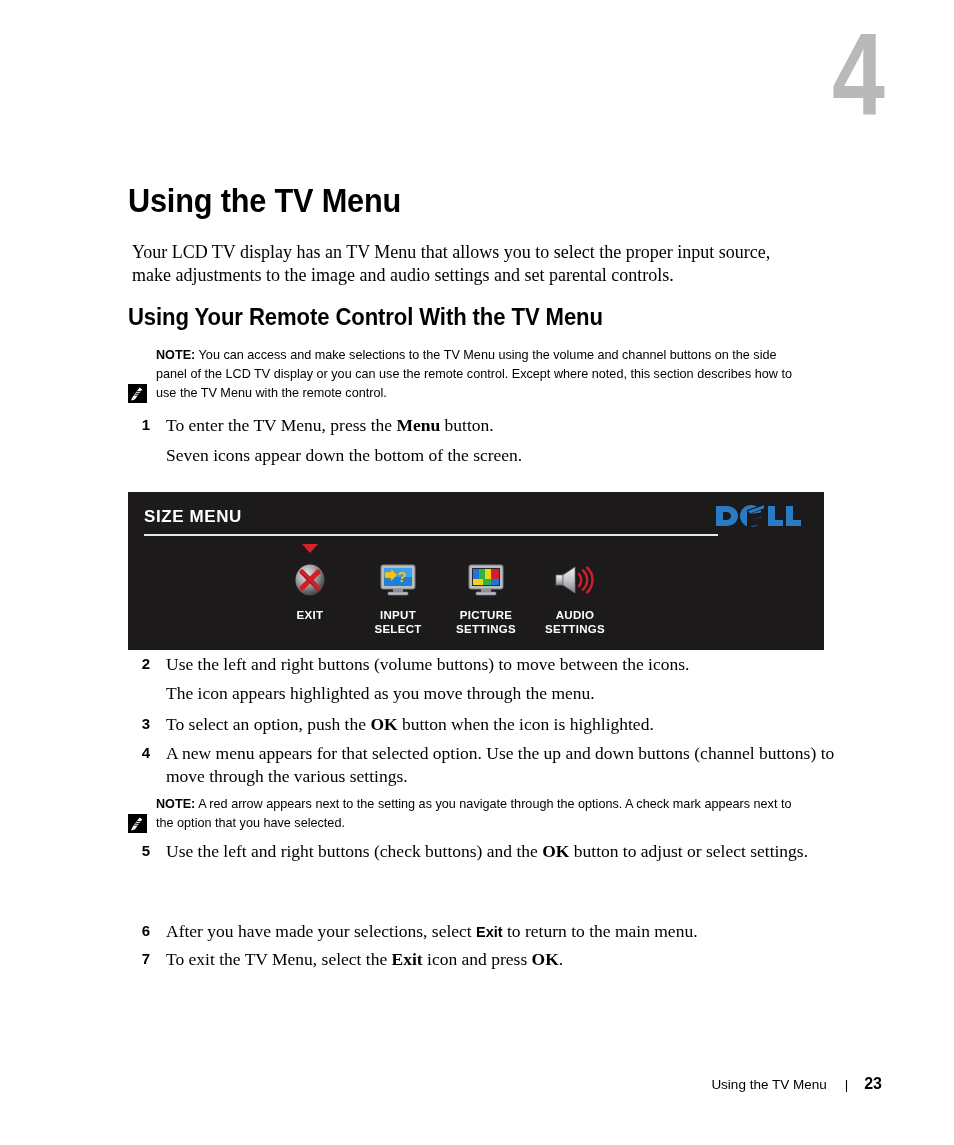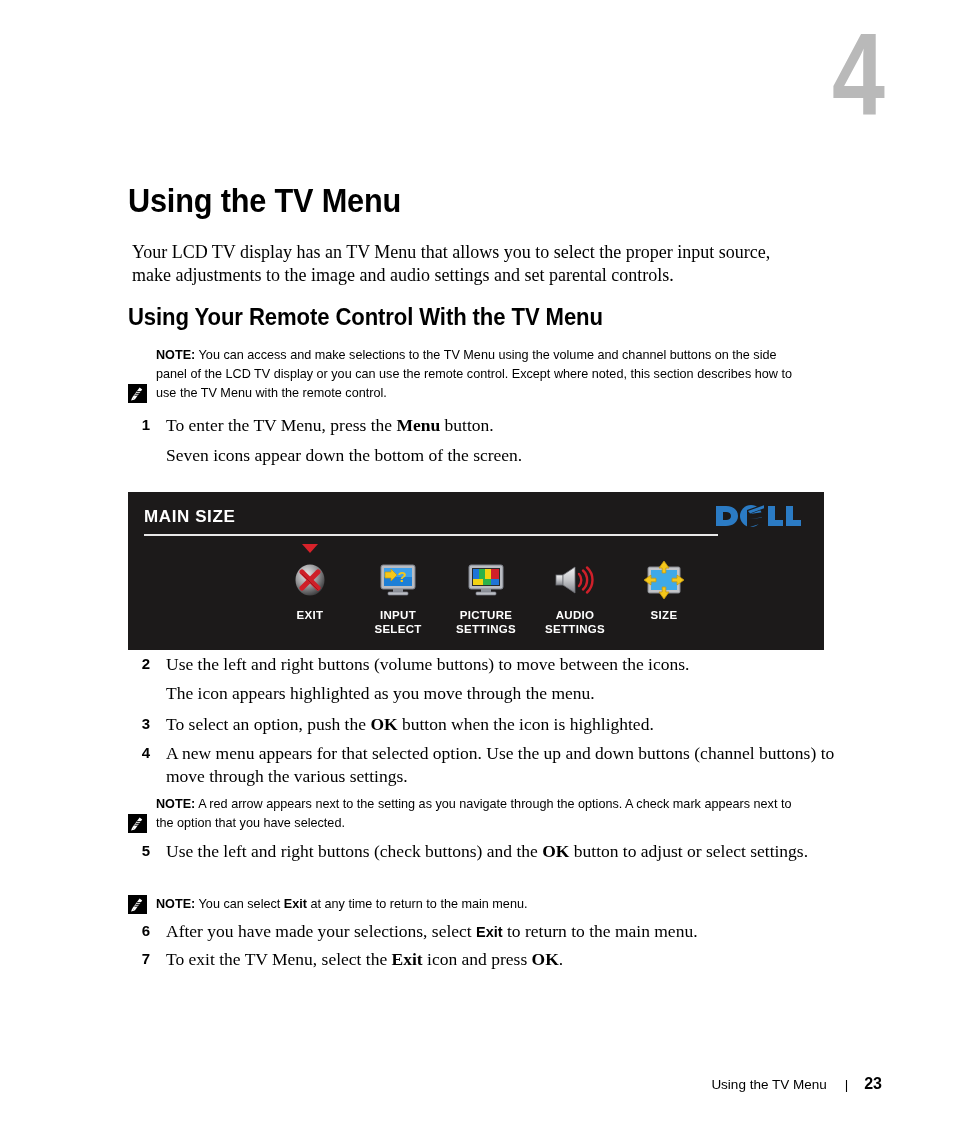--- a/index.html
+++ b/index.html
@@ -272,21 +272,21 @@
   <div class="step" style="left:128px; top:414px;">
     <div class="step-num">1</div>
     <div class="step-body">
       <span>To enter the TV Menu, press the </span><b>Menu</b><span> button.</span>
     </div>
   </div>
   <div class="sub-line" style="left:166px; top:444px;">Seven icons appear down the bottom of the screen.</div>
 
   <div class="osd">
 
-    <div class="osd-title">MAIN SIZE</div>
+    <div class="osd-title">SIZE MENU</div>
     <div class="osd-rule"></div>
 
     <div class="dell-logo">
       <svg width="92" height="26" viewBox="0 0 92 26">
 
         <path d="M2,3 L2,23 L12,23 C19,23 24,19 24,13 C24,7 19,3 12,3 Z
                  M9,9 L12,9 C15,9 17,10.6 17,13 C17,15.4 15,17 12,17 L9,17 Z" fill="#2b7bc4"></path>
 
         <g>
           <path d="M26,13 A11,11 0 1,1 48,13 A11,11 0 1,1 26,13 Z" fill="#2b7bc4"></path>
@@ -383,36 +383,20 @@
               <path d="M26,11 A9,9 0 0,1 26,23" stroke-width="2.4"></path>
               <path d="M30,7.5 A13,13 0 0,1 30,26.5" stroke-width="2.4"></path>
               <path d="M34,4.5 A17,17 0 0,1 34,29.5" stroke-width="2.4"></path>
             </g>
           </svg>
         </div>
         <div class="lbl">AUDIO
 SETTINGS</div>
       </div>
 
-      <div class="osd-item" style="left:536px;">
-        <div class="marker"></div>
-        <div class="glyph">
-          <svg width="42" height="40" viewBox="0 0 42 40">
-            <rect x="5" y="7" width="32" height="26" rx="1.5" fill="#c2c4c8" stroke="#85878d" stroke-width="1"></rect>
-            <rect x="8" y="10" width="26" height="20" fill="#3fa9e8"></rect>
-            <g fill="#f5c71a" stroke="#c79a10" stroke-width="0.8">
-              <path d="M21,1 L26,8 L22.8,8 L22.8,13 L19.2,13 L19.2,8 L16,8 Z"></path>
-              <path d="M21,39 L16,32 L19.2,32 L19.2,27 L22.8,27 L22.8,32 L26,32 Z"></path>
-              <path d="M1,20 L8,15 L8,18.2 L13,18.2 L13,21.8 L8,21.8 L8,25 Z"></path>
-              <path d="M41,20 L34,25 L34,21.8 L29,21.8 L29,18.2 L34,18.2 L34,15 Z"></path>
-            </g>
-          </svg>
-        </div>
-        <div class="lbl">SIZE</div>
-      </div>
 
 
 
     </div>
   </div>
 
   <div class="step" style="left:128px; top:653px;">
     <div class="step-num">2</div>
     <div class="step-body">
       <span>Use the left and right buttons (volume buttons) to move between the icons.</span>
@@ -451,36 +435,20 @@
     </div>
   </div>
 
   <div class="step" style="left:128px; top:840px;">
     <div class="step-num">5</div>
     <div class="step-body">
       <span>Use the left and right buttons (check buttons) and the </span><b>OK</b><span> button to adjust or select settings.</span>
     </div>
   </div>
 
-  <div class="note" style="left:128px; top:893px;">
-    <div class="note-icon">
-      <svg width="19" height="19" viewBox="0 0 19 19">
-        <rect x="0" y="0" width="19" height="19" fill="#000"></rect>
-        <path d="M4.2 13.6 L11.6 3.6 L14.2 5.5 L6.8 15.5 Z" fill="#ffffff"></path>
-        <path d="M4.2 13.6 L6.8 15.5 L3.1 16.4 Z" fill="#ffffff"></path>
-        <path d="M6.4 11.2 L13.0 11.2" stroke="#000" stroke-width="0.9" fill="none"></path>
-        <path d="M7.6 9.4 L13.9 9.4" stroke="#000" stroke-width="0.9" fill="none"></path>
-        <path d="M8.8 7.6 L14.8 7.6" stroke="#000" stroke-width="0.9" fill="none"></path>
-      </svg>
-    </div>
-    <div class="note-text">
-      <b>NOTE:</b>
-      <span>You can select </span><span class="kw">Exit</span><span> at any time to return to the main menu.</span>
-    </div>
-  </div>
 
   <div class="step" style="left:128px; top:920px;">
     <div class="step-num">6</div>
     <div class="step-body">
       <span>After you have made your selections, select </span><span class="sans-b">Exit</span><span> to return to the main menu.</span>
     </div>
   </div>
 
   <div class="step" style="left:128px; top:948px;">
     <div class="step-num">7</div>

